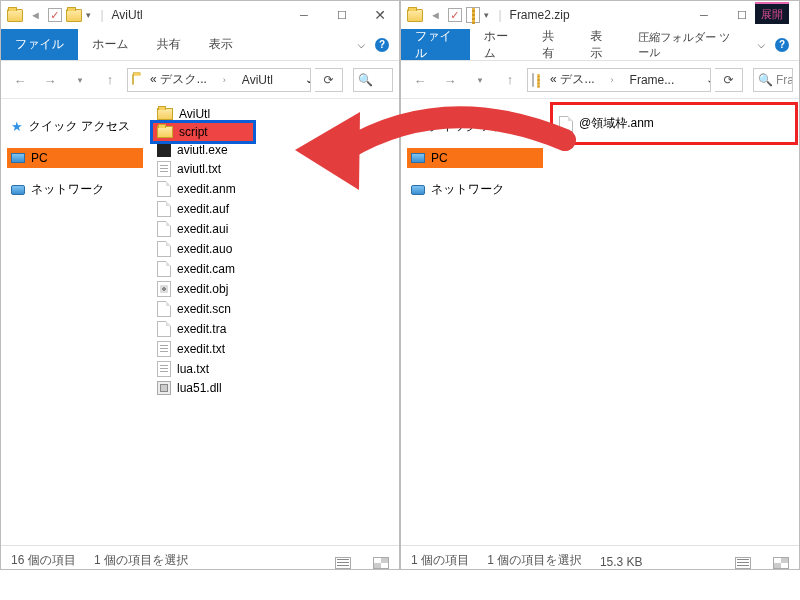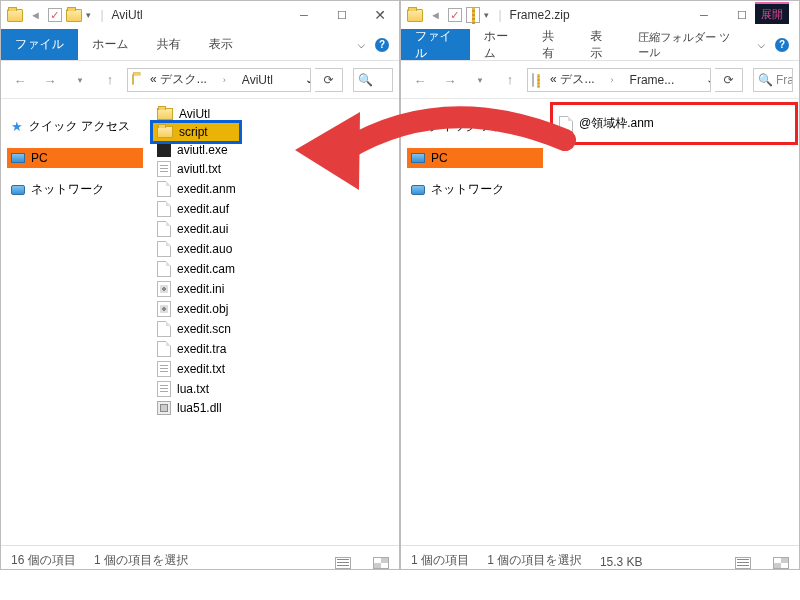--- a/index.html
+++ b/index.html
@@ -45,21 +45,21 @@
 .body { flex:1; display:flex; overflow:hidden; }
 .nav-pane { width:148px; border-right: none; padding:14px 6px; }
 .nav-item { display:flex; align-items:center; gap:6px; padding:3px 4px; margin:2px 0; }
 .nav-item.selected { background:#f97316; }
 .star-ico { color:#2e91e8; font-size:13px; }
 .pc-ico { width:14px; height:10px; background:linear-gradient(#7ec4f3,#3b8fd1); border:1px solid #2a6fa8; }
 .net-ico { width:14px; height:10px; background:linear-gradient(#7ec4f3,#3b8fd1); border:1px solid #2a6fa8; border-radius:2px; }
 
 .content { flex:1; padding:6px 4px; overflow:auto; }
 .file-row { display:flex; align-items:center; gap:6px; padding:2px 4px; margin:0; white-space:nowrap; }
-.file-row.sel-blue { outline:3px solid #0a5fd6; background:#eab308; width:86px; }
+.file-row.sel-blue { outline:3px solid #0a5fd6; background:#ef4444; width:100px; }
 .file-row.sel-red { outline:3px solid #e22; background:#fff; padding:10px 6px; }
 .file-ico { width:14px; height:16px; background:#fff; border:1px solid #bbb; position:relative; flex-shrink:0;}
 .file-ico::after { content:""; position:absolute; right:-1px; top:-1px; width:0; height:0; border-top:5px solid #fff; border-left:5px solid #ddd; }
 .folder-ico-sm { width:16px; height:12px; background:linear-gradient(#ffe9a6,#f7cf5f); border:1px solid #c9a52a; flex-shrink:0; position:relative;}
 .folder-ico-sm::before{content:"";position:absolute;top:-3px;left:0;width:6px;height:3px;background:#f7cf5f;border:1px solid #c9a52a;border-bottom:none;}
 .exe-ico { width:14px; height:14px; background:#222; flex-shrink:0;}
 .ini-ico { width:14px; height:16px; background:#fff; border:1px solid #bbb; flex-shrink:0; display:flex; align-items:center; justify-content:center;}
 .ini-ico::before{content:"";width:8px;height:8px;background:radial-gradient(circle,#888 30%,transparent 32%),#ddd;border-radius:1px;}
 .txt-ico { width:14px; height:16px; background:#fff; border:1px solid #bbb; flex-shrink:0;}
 .txt-ico::before{content:"";display:block;margin:3px 2px;height:1px;background:#aaa;box-shadow:0 3px #aaa,0 6px #aaa;}
@@ -178,24 +178,20 @@
         <div class="file-row">
           <span class="file-ico"></span>
           <span>exedit.auo</span>
         </div>
         <div class="file-row">
           <span class="file-ico"></span>
           <span>exedit.cam</span>
         </div>
         <div class="file-row">
           <span class="ini-ico"></span>
-          <span>exedit.ini</span>
-        </div>
-        <div class="file-row">
-          <span class="ini-ico"></span>
           <span>exedit.obj</span>
         </div>
         <div class="file-row">
           <span class="file-ico"></span>
           <span>exedit.scn</span>
         </div>
         <div class="file-row">
           <span class="file-ico"></span>
           <span>exedit.tra</span>
         </div>

